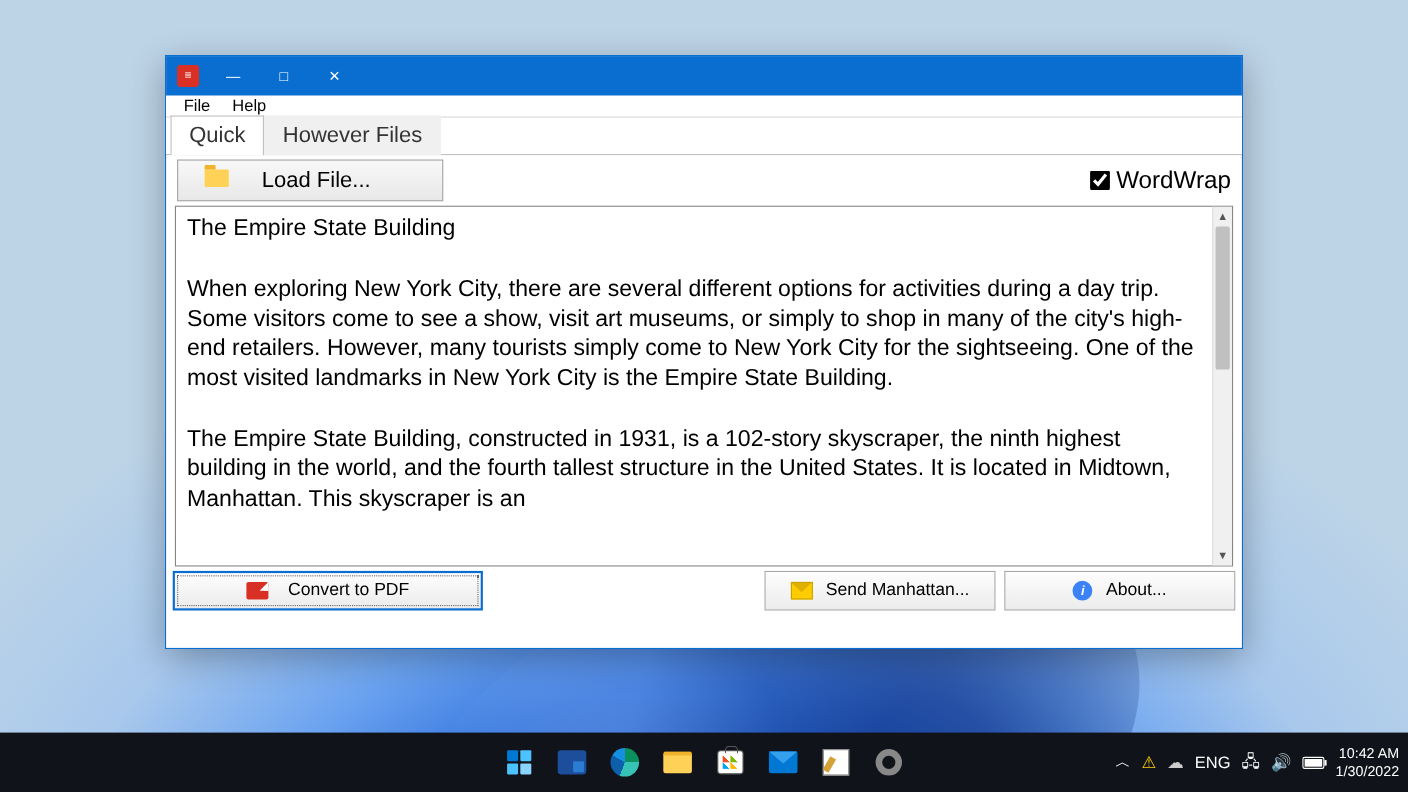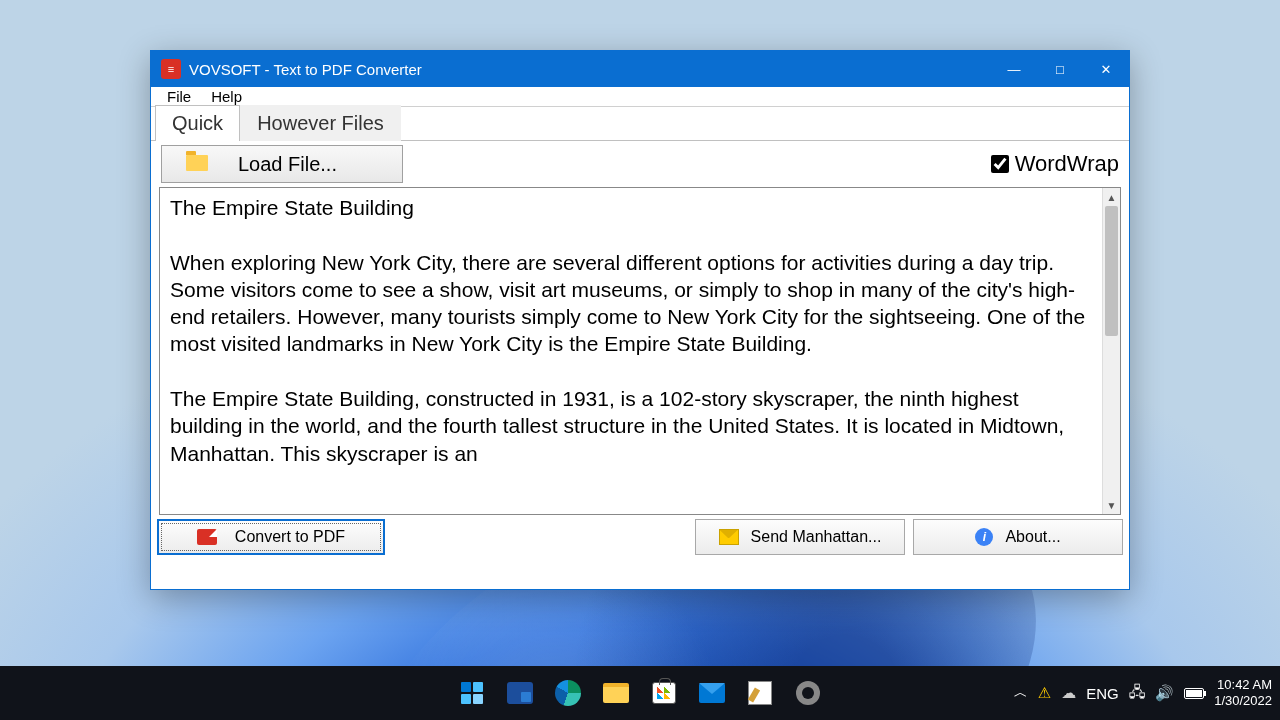--- a/index.html
+++ b/index.html
@@ -87,21 +87,21 @@
 }
 .bottom-bar {
   height: 44px; display: flex; align-items: center; padding: 0 6px; gap: 8px;
 }
 .btn {
   height: 36px; background: linear-gradient(#fdfdfd,#ececec);
   border: 1px solid #a8a8a8; display: flex; align-items: center; justify-content: center;
   cursor: pointer; font-size: 16px; gap:12px;
 }
 .btn.convert {
-  width: 228px; border: 2px solid #0a6ed1; outline:1px dotted #666; outline-offset:-5px;gap:18px;
+  width: 282px; border: 2px solid #0a6ed1; outline:1px dotted #666; outline-offset:-5px;gap:18px;
 }
 .btn.feedback { width: 210px; }
 .btn.about { width: 210px; }
 .btn .bicon { width:20px; height:16px; display:inline-block; }
 .pdf-icon { background:#d93025; border-radius:2px; position:relative; width:18px; height:18px; }
 .pdf-icon::after{content:"";position:absolute;border:4px solid transparent;border-bottom-color:#fff;border-right-color:#fff;top:0;right:0;}
 .env-icon { background:#ffcc00; border:1px solid #caa200; position:relative;}
 .env-icon::after{content:"";position:absolute;inset:0;border-top:8px solid #e0b000;clip-path:polygon(0 0,50% 60%,100% 0);}
 .info-icon { width:18px;height:18px;border-radius:50%;background:#3b82f6;color:#fff;display:flex;align-items:center;justify-content:center;font-size:12px;font-weight:bold;font-style:italic;}
 
@@ -163,21 +163,20 @@
 .battery-tb::before{content:"";position:absolute;inset:1px;background:#fff;}
 </style>
 </head>
 <body>
 
 <div class="wallpaper"></div>
 
 <div class="window">
   <div class="titlebar">
     <div class="app-icon">≡</div>
-    <div class="title">VOVSOFT - Text to PDF Converter</div>
     <div class="win-btn">—</div>
     <div class="win-btn">□</div>
     <div class="win-btn close">✕</div>
   </div>
 
   <div class="menubar">
     <div class="menu-item">File</div>
     <div class="menu-item">Help</div>
   </div>
 

